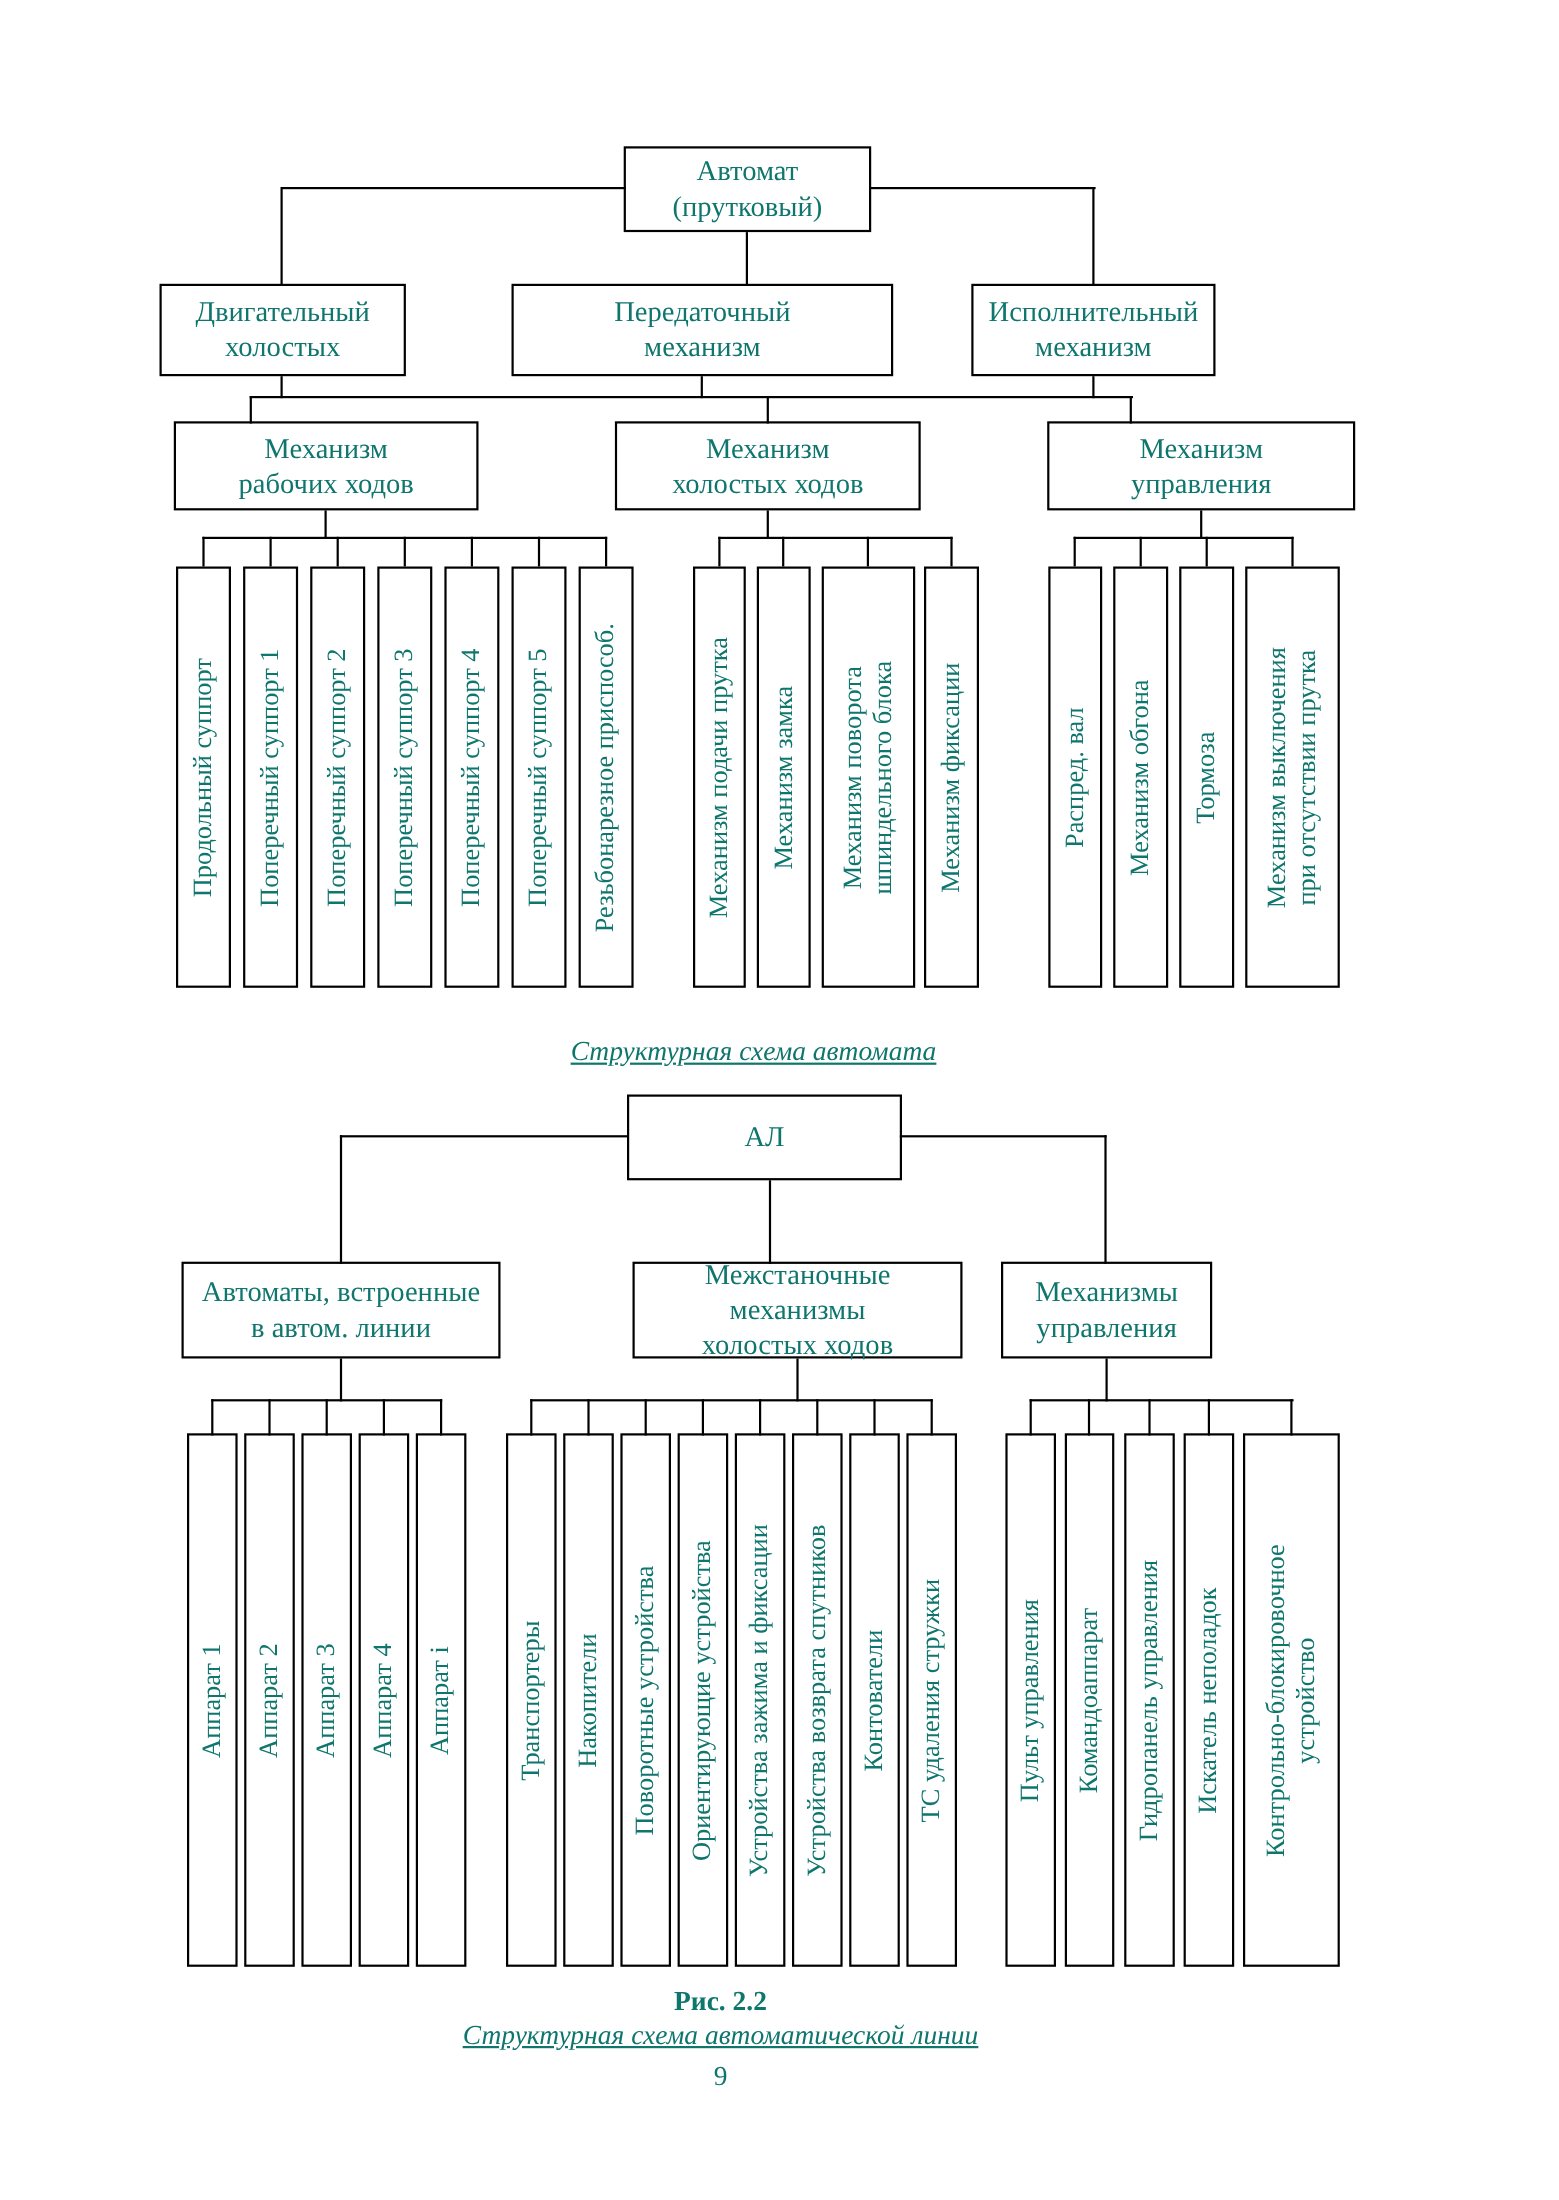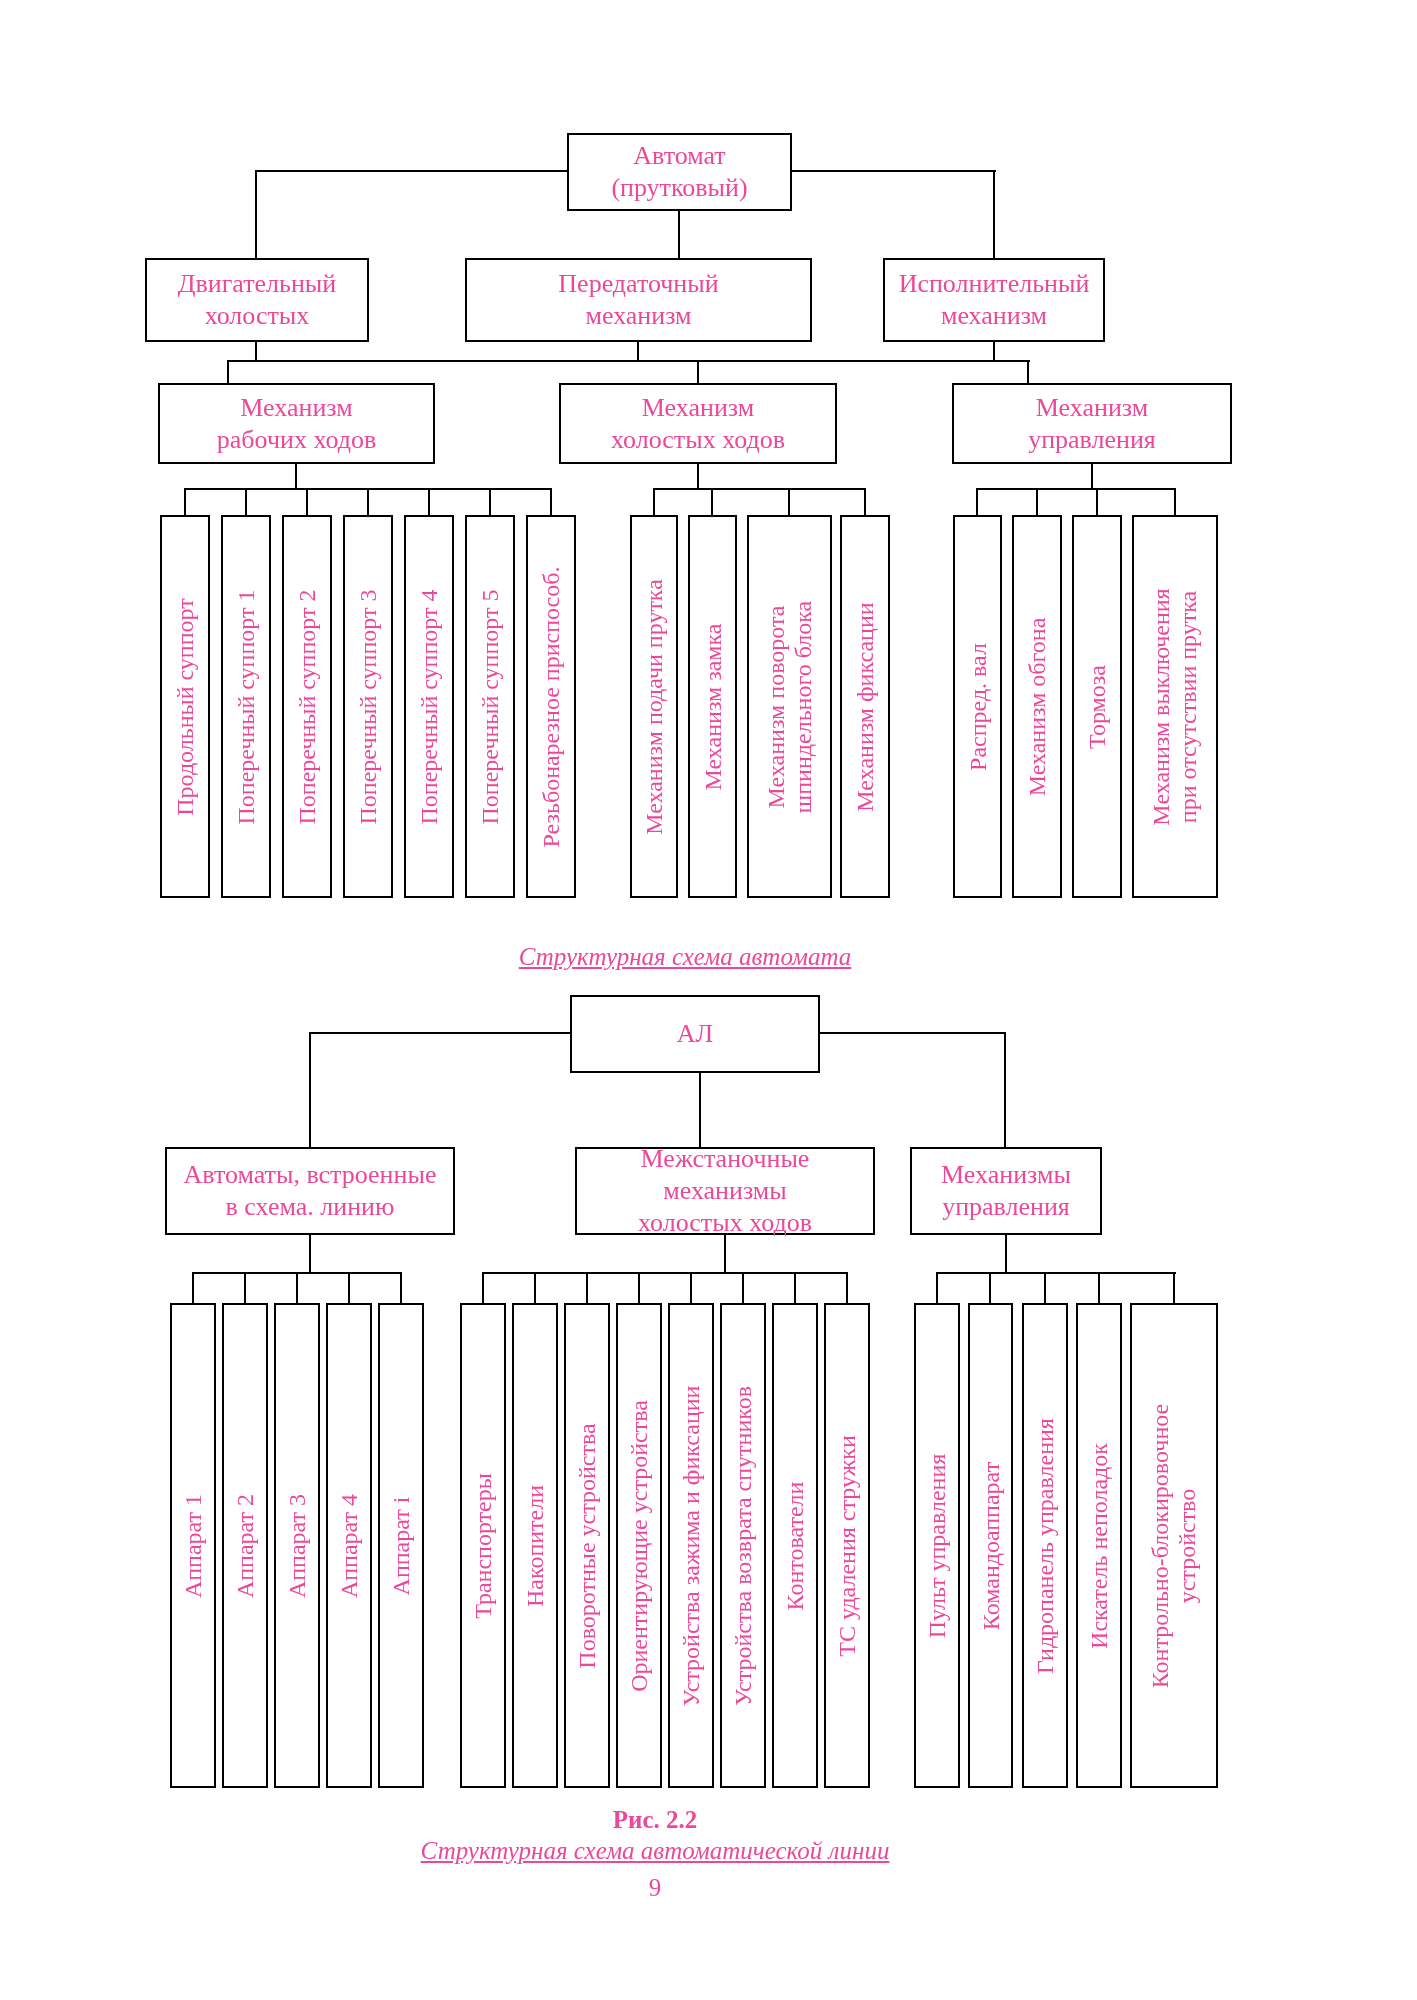--- a/index.html
+++ b/index.html
@@ -1,21 +1,21 @@
 <!DOCTYPE html>
 <html><head>
 <meta charset="utf-8">
 <style>
   html,body{margin:0;padding:0;background:#888;}
   .page{
     position:relative;
     width:1417px;height:2000px;
     background:#ffffff;
     font-family:"Liberation Serif","DejaVu Serif",serif;
-    color:#ec4899;
+    color:#0f766e;
     overflow:hidden;
   }
   .box{
     position:absolute;
     border:2px solid #000;
     background:#fff;
     display:flex;align-items:center;justify-content:center;
     box-sizing:border-box;
   }
   .box .t{
@@ -126,21 +126,21 @@
     </div>
 
   <div class="cap ttl" style="left:185px;top:943px;width:1000px">Структурная схема автомата</div>
 
   <div class="box" style="left:570px;top:995px;width:250px;height:78px">
     <span class="t">АЛ</span>
   </div>
 
   <div class="box" style="left:165px;top:1147px;width:290px;height:88px">
     <span class="t">Автоматы, встроенные
-в схема. линию</span>
+в автом. линии</span>
   </div>
   <div class="box" style="left:575px;top:1147px;width:300px;height:88px">
     <span class="t">Межстаночные механизмы
 холостых ходов</span>
   </div>
   <div class="box" style="left:910px;top:1147px;width:192px;height:88px">
     <span class="t">Механизмы
 управления</span>
   </div>
 

